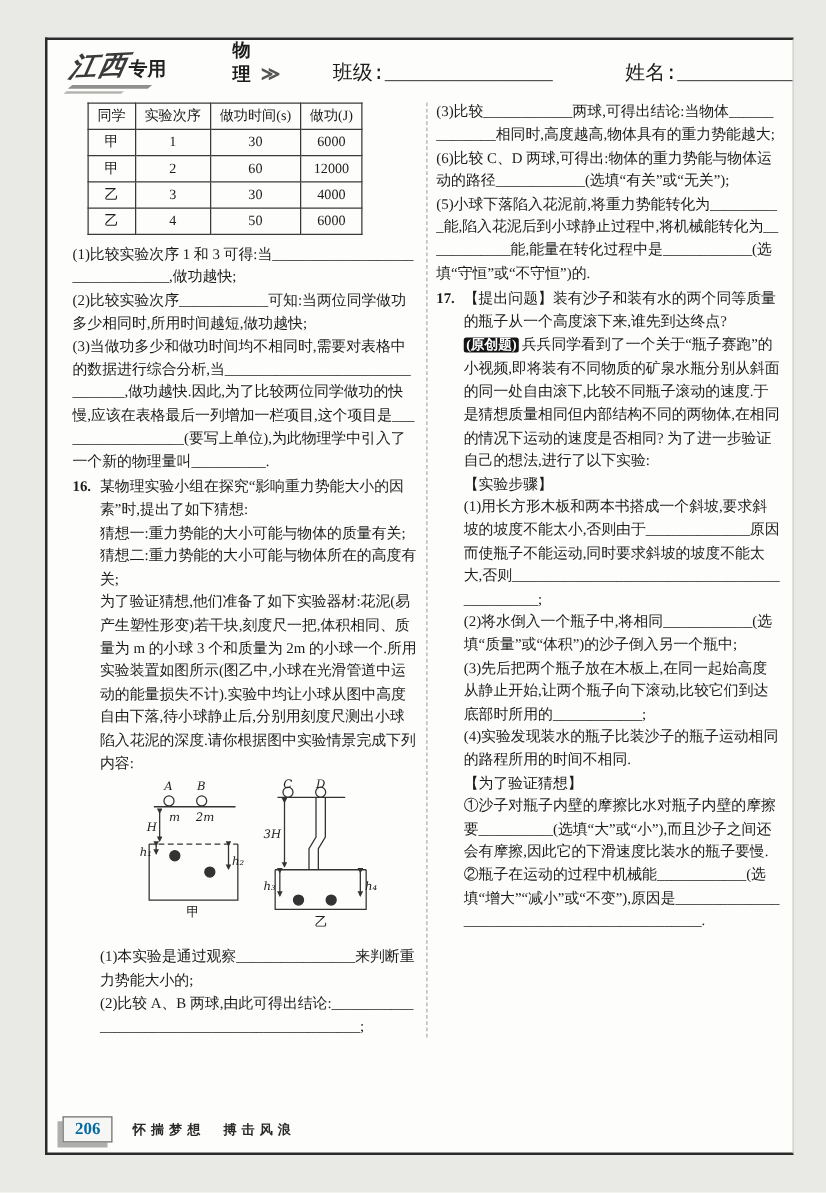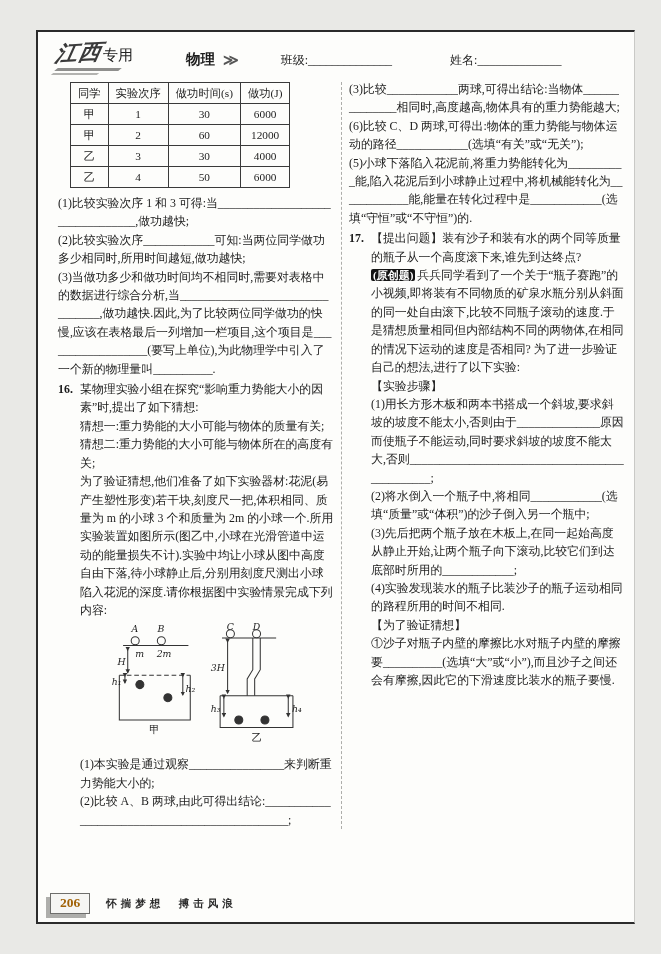--- a/index.html
+++ b/index.html
@@ -19,26 +19,26 @@
     border-right:1px solid #c9c9c6;
     overflow:hidden;
   }
   
   .header{display:flex;align-items:flex-end;padding:8px 10px 4px 18px;height:44px;box-sizing:border-box;}
   .brand{position:relative;width:104px;height:34px;flex:none;}
   .brand-script{
     font-style:italic;font-weight:bold;font-size:22px;display:inline-block;
     transform:skewX(-14deg) rotate(-3deg);color:#3a3a3a;letter-spacing:1px;
   }
-  .brand-bold{font-weight:400;font-size:15px;margin-left:1px;color:#222;}
+  .brand-bold{font-weight:700;font-size:15px;margin-left:1px;color:#222;}
   .swoosh1{position:absolute;left:0;bottom:1px;width:64px;height:3px;background:#8f8f8d;transform:skewX(-50deg);}
   .swoosh2{position:absolute;left:-4px;bottom:-3px;width:46px;height:2px;background:#b3b3b0;transform:skewX(-50deg);}
   .subject{font-weight:bold;font-size:14.5px;margin-left:26px;padding-bottom:3px;}
   .chevron{font-size:15px;color:#555;margin-left:8px;padding-bottom:3px;font-weight:bold;}
-  .field{font-size:12px;padding-bottom:3px;white-space:nowrap;}
+  .field{font-size:16px;padding-bottom:3px;white-space:nowrap;font-family:Liberation Mono, monospace;}
   .field.class{margin-left:42px;}
   .field.name{margin-left:58px;}
   
   .cols{display:flex;padding:4px 6px 0 20px;}
   .col-left{width:276px;flex:none;}
   .divider{width:0;border-left:1px dashed #adadaa;margin:2px 7px 0 7px;}
   .col-right{flex:1;min-width:0;padding-right:4px;}
   
   p.para{margin:0;font-size:11.9px;line-height:18.4px;word-break:break-all;}
   .item{display:flex;margin-top:2px;}
@@ -54,21 +54,21 @@
     border:1px solid #3a3a3a;font-size:11.3px;font-weight:normal;
     padding:3px 7px;text-align:center;line-height:14px;white-space:nowrap;
   }
   
   .figure-wrap{margin:4px 0 2px 2px;text-align:center;}
   svg text{font-family:"DejaVu Serif","Liberation Serif",serif;}
   
   .footer{position:absolute;left:12px;bottom:8px;display:flex;align-items:center;gap:16px;}
   .page-num{
     display:inline-block;background:#f6f6f4;border:1px solid #6e6e6c;
-    padding:1px 9px 2px 9px;font-weight:bold;font-size:13.5px;color:#a16207;
+    padding:1px 9px 2px 9px;font-weight:bold;font-size:13.5px;color:#0369a1;
     box-shadow:-4px 4px 0 #aeaeab;
   }
   .slogan{font-size:10.5px;font-weight:bold;letter-spacing:4px;color:#2a2a2a;}
 </style>
 </head>
 <body>
 
 <div class="page">
 
   <div class="header">
@@ -214,20 +214,21 @@
         <div class="item-body">
           <p class="para">【提出问题】装有沙子和装有水的两个同等质量的瓶子从一个高度滚下来,谁先到达终点?</p>
           <p class="para"><span class="tag">(原创题)</span><span>兵兵同学看到了一个关于“瓶子赛跑”的小视频,即将装有不同物质的矿泉水瓶分别从斜面的同一处自由滚下,比较不同瓶子滚动的速度.于是猜想质量相同但内部结构不同的两物体,在相同的情况下运动的速度是否相同? 为了进一步验证自己的想法,进行了以下实验:</span></p>
           <p class="para">【实验步骤】</p>
           <p class="para">(1)用长方形木板和两本书搭成一个斜坡,要求斜坡的坡度不能太小,否则由于______________原因而使瓶子不能运动,同时要求斜坡的坡度不能太大,否则______________________________________________;</p>
           <p class="para">(2)将水倒入一个瓶子中,将相同____________(选填“质量”或“体积”)的沙子倒入另一个瓶中;</p>
           <p class="para">(3)先后把两个瓶子放在木板上,在同一起始高度从静止开始,让两个瓶子向下滚动,比较它们到达底部时所用的____________;</p>
           <p class="para">(4)实验发现装水的瓶子比装沙子的瓶子运动相同的路程所用的时间不相同.</p>
           <p class="para">【为了验证猜想】</p>
           <p class="para">①沙子对瓶子内壁的摩擦比水对瓶子内壁的摩擦要__________(选填“大”或“小”),而且沙子之间还会有摩擦,因此它的下滑速度比装水的瓶子要慢.</p>
+          <p class="para">②瓶子在运动的过程中机械能____________(选填“增大”“减小”或“不变”),原因是______________________________________________.</p>
         </div>
       </div>
     </div>
   </div>
 
   <div class="footer">
     <span class="page-num">206</span>
     <span class="slogan">怀揣梦想　搏击风浪</span>
   </div>
 

